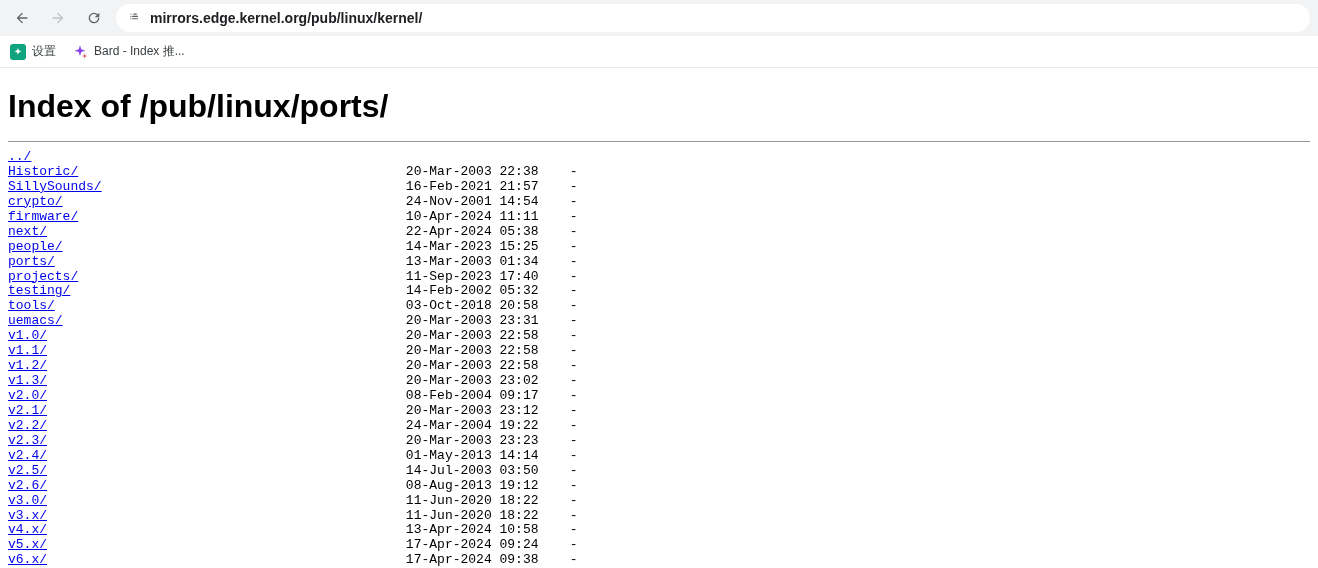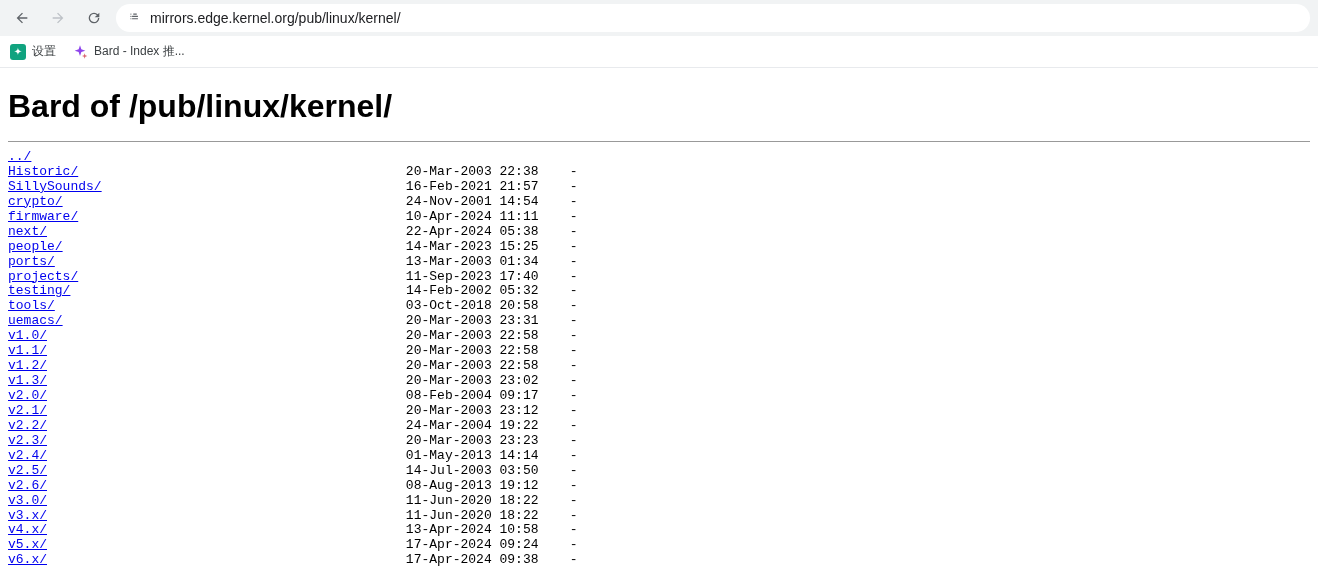--- a/index.html
+++ b/index.html
@@ -5,20 +5,21 @@
     * { margin: 0; padding: 0; box-sizing: border-box; }
     body { font-family: Arial, sans-serif; background: #fff; width: 1318px; }
     
     .browser-bar {
       background: #f1f3f4;
       height: 36px;
       display: flex;
       align-items: center;
       padding: 0 8px;
       gap: 8px;
+      font-weight: bold;
     }
     .nav-btn {
       width: 28px; height: 28px;
       display: flex; align-items: center; justify-content: center;
       border-radius: 14px;
       cursor: pointer;
       color: #5f6368;
     }
     .nav-btn.disabled { color: #bdc1c6; }
     .url-bar {
@@ -107,16 +108,16 @@
       <svg width="16" height="16" viewBox="0 0 24 24">
           <path fill="#8e44ec" d="M12 2l2 6 6 2-6 2-2 6-2-6-6-2 6-2z"></path>
           <path fill="#d96570" d="M19 14l1 3 3 1-3 1-1 3-1-3-3-1 3-1z"></path>
         </svg>
     </span>
     <span>Bard - Index 推...</span>
   </div>
 </div>
 
 <div class="content">
-  <h1>Bard of /pub/linux/kernel/</h1>
+  <h1>Index of /pub/linux/ports/</h1>
   <hr>
   <pre id="listing"><span class="row"><a href="#">../</a></span><span class="row"><a href="#">Historic/</a>                                          20-Mar-2003 22:38    -</span><span class="row"><a href="#">SillySounds/</a>                                       16-Feb-2021 21:57    -</span><span class="row"><a href="#">crypto/</a>                                            24-Nov-2001 14:54    -</span><span class="row"><a href="#">firmware/</a>                                          10-Apr-2024 11:11    -</span><span class="row"><a href="#">next/</a>                                              22-Apr-2024 05:38    -</span><span class="row"><a href="#">people/</a>                                            14-Mar-2023 15:25    -</span><span class="row"><a href="#">ports/</a>                                             13-Mar-2003 01:34    -</span><span class="row"><a href="#">projects/</a>                                          11-Sep-2023 17:40    -</span><span class="row"><a href="#">testing/</a>                                           14-Feb-2002 05:32    -</span><span class="row"><a href="#">tools/</a>                                             03-Oct-2018 20:58    -</span><span class="row"><a href="#">uemacs/</a>                                            20-Mar-2003 23:31    -</span><span class="row"><a href="#">v1.0/</a>                                              20-Mar-2003 22:58    -</span><span class="row"><a href="#">v1.1/</a>                                              20-Mar-2003 22:58    -</span><span class="row"><a href="#">v1.2/</a>                                              20-Mar-2003 22:58    -</span><span class="row"><a href="#">v1.3/</a>                                              20-Mar-2003 23:02    -</span><span class="row"><a href="#">v2.0/</a>                                              08-Feb-2004 09:17    -</span><span class="row"><a href="#">v2.1/</a>                                              20-Mar-2003 23:12    -</span><span class="row"><a href="#">v2.2/</a>                                              24-Mar-2004 19:22    -</span><span class="row"><a href="#">v2.3/</a>                                              20-Mar-2003 23:23    -</span><span class="row"><a href="#">v2.4/</a>                                              01-May-2013 14:14    -</span><span class="row"><a href="#">v2.5/</a>                                              14-Jul-2003 03:50    -</span><span class="row"><a href="#">v2.6/</a>                                              08-Aug-2013 19:12    -</span><span class="row"><a href="#">v3.0/</a>                                              11-Jun-2020 18:22    -</span><span class="row"><a href="#">v3.x/</a>                                              11-Jun-2020 18:22    -</span><span class="row"><a href="#">v4.x/</a>                                              13-Apr-2024 10:58    -</span><span class="row"><a href="#">v5.x/</a>                                              17-Apr-2024 09:24    -</span><span class="row"><a href="#">v6.x/</a>                                              17-Apr-2024 09:38    -</span></pre>
 </div>
 
 </body></html>

